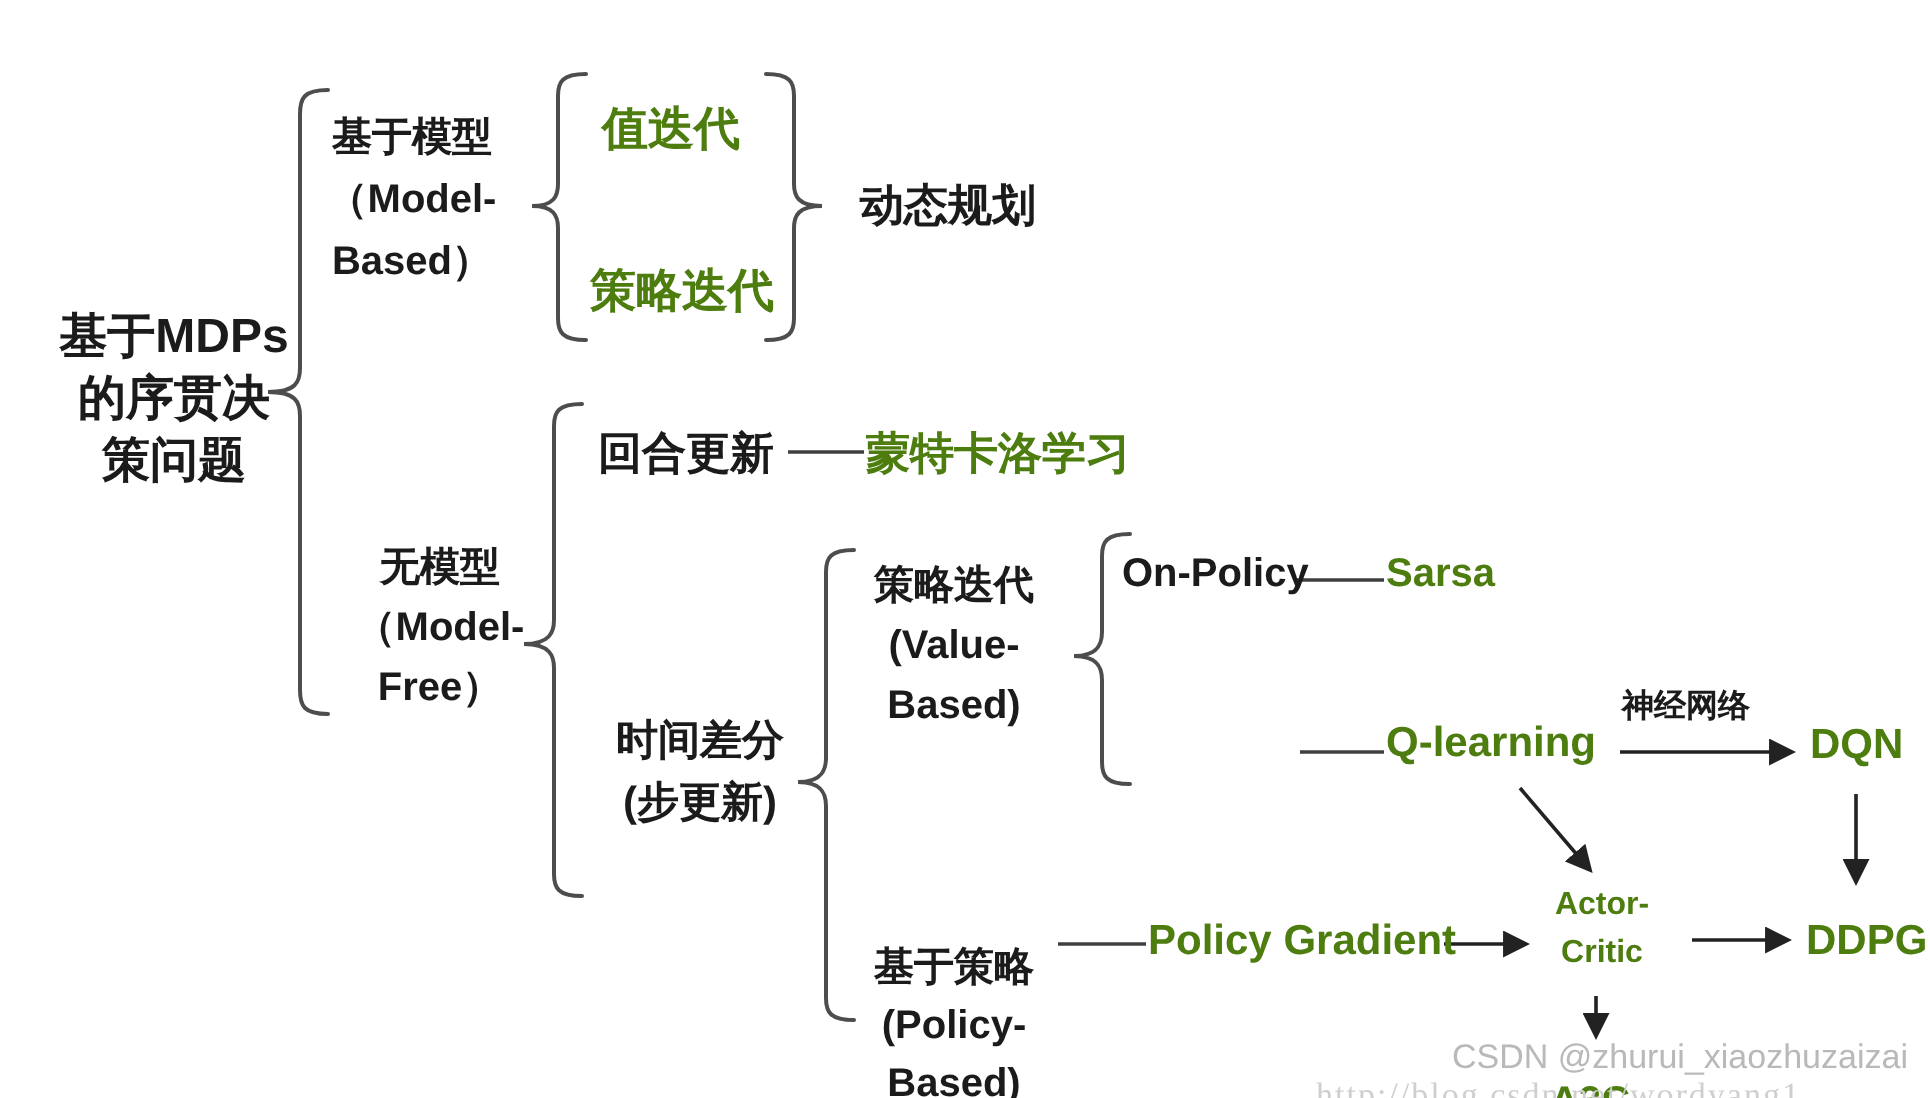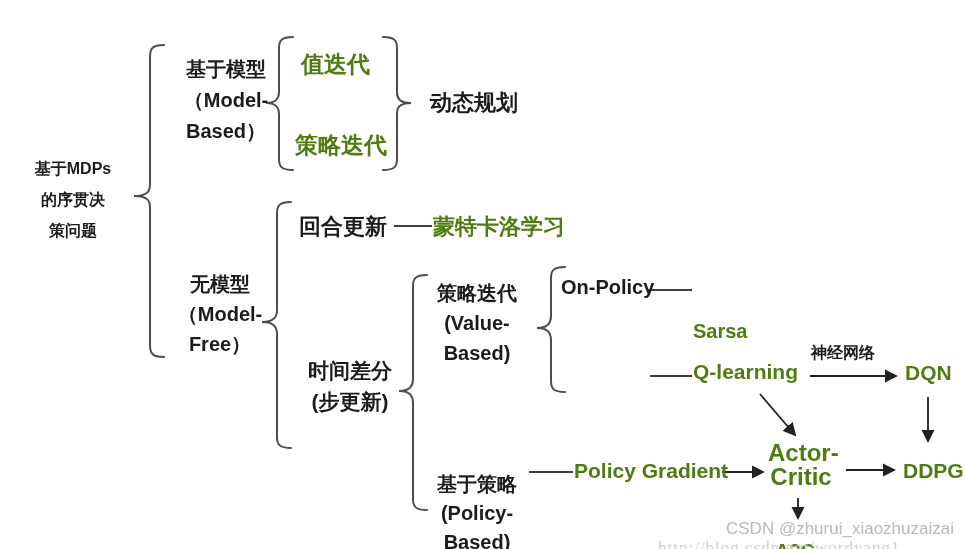--- a/index.html
+++ b/index.html
@@ -53,27 +53,27 @@
     <line x1="529" y1="472" x2="573" y2="472" stroke="#3f3f3f" stroke-width="1.8"></line>
 
     <line x1="810" y1="376" x2="896" y2="376" stroke="#222222" stroke-width="1.8" marker-end="url(#arrow)"></line>
     <line x1="760" y1="394" x2="795" y2="435" stroke="#222222" stroke-width="1.8" marker-end="url(#arrow)"></line>
     <line x1="928" y1="397" x2="928" y2="441" stroke="#222222" stroke-width="1.8" marker-end="url(#arrow)"></line>
     <line x1="722" y1="472" x2="763" y2="472" stroke="#222222" stroke-width="1.8" marker-end="url(#arrow)"></line>
     <line x1="846" y1="470" x2="894" y2="470" stroke="#222222" stroke-width="1.8" marker-end="url(#arrow)"></line>
     <line x1="798" y1="498" x2="798" y2="518" stroke="#222222" stroke-width="1.8" marker-end="url(#arrow)"></line>
   </svg>
 
-  <div class="node multi" style="left:12px;top:153px;width:122px;font-size:16px;line-height:31px;">
+  <div class="node multi" style="left:26px;top:153px;width:122px;font-size:24px;line-height:31px;">
     <div>基于MDPs</div>
     <div>的序贯决</div>
     <div>策问题</div>
   </div>
 
-  <div class="node multi" style="left:150px;top:54px;width:112px;font-size:20px;line-height:31px;margin-left:20px;">
+  <div class="node multi" style="left:150px;top:54px;width:112px;font-size:20px;line-height:31px;">
     <div>基于模型</div>
     <div>（Model-</div>
     <div>Based）</div>
   </div>
 
   <div class="node red" style="left:301px;top:49px;font-size:23px;">值迭代</div>
 
   <div class="node red" style="left:295px;top:130px;font-size:23px;">策略迭代</div>
 
   <div class="node" style="left:430px;top:88px;font-size:22px;font-family:Liberation Mono, monospace;">动态规划</div>
@@ -94,38 +94,38 @@
   </div>
 
   <div class="node multi" style="left:428px;top:278px;width:98px;font-size:20px;line-height:30px;">
     <div>策略迭代</div>
     <div>(Value-</div>
     <div>Based)</div>
   </div>
 
   <div class="node" style="left:561px;top:276px;font-size:20px;">On-Policy</div>
 
-  <div class="node red" style="left:693px;top:276px;font-size:20px;margin-top:44px;">Sarsa</div>
+  <div class="node red" style="left:693px;top:276px;font-size:20px;">Sarsa</div>
 
 
   <div class="node red" style="left:693px;top:360px;font-size:21px;">Q-learning</div>
 
   <div class="node" style="left:811px;top:343px;font-size:16px;">神经网络</div>
 
   <div class="node red" style="left:905px;top:361px;font-size:21px;">DQN</div>
 
   <div class="node multi" style="left:428px;top:426px;width:98px;font-size:20px;line-height:29px;margin-top:44px;">
     <div>基于策略</div>
     <div>(Policy-</div>
     <div>Based)</div>
   </div>
 
   <div class="node red" style="left:574px;top:459px;font-size:21px;">Policy Gradient</div>
 
-  <div class="node multi red" style="left:768px;top:441px;width:66px;font-size:24px;line-height:24px;">
+  <div class="node multi red" style="left:768px;top:441px;width:66px;font-size:16px;line-height:24px;">
     <div>Actor-</div>
     <div>Critic</div>
   </div>
 
   <div class="node red" style="left:903px;top:459px;font-size:21px;">DDPG</div>
 
   <div class="node red" style="left:775px;top:540px;font-size:20px;">A3C</div>
 
   <div class="node gray-wm" style="left:726px;top:519px;font-size:17px;">CSDN @zhurui_xiaozhuzaizai</div>
 

